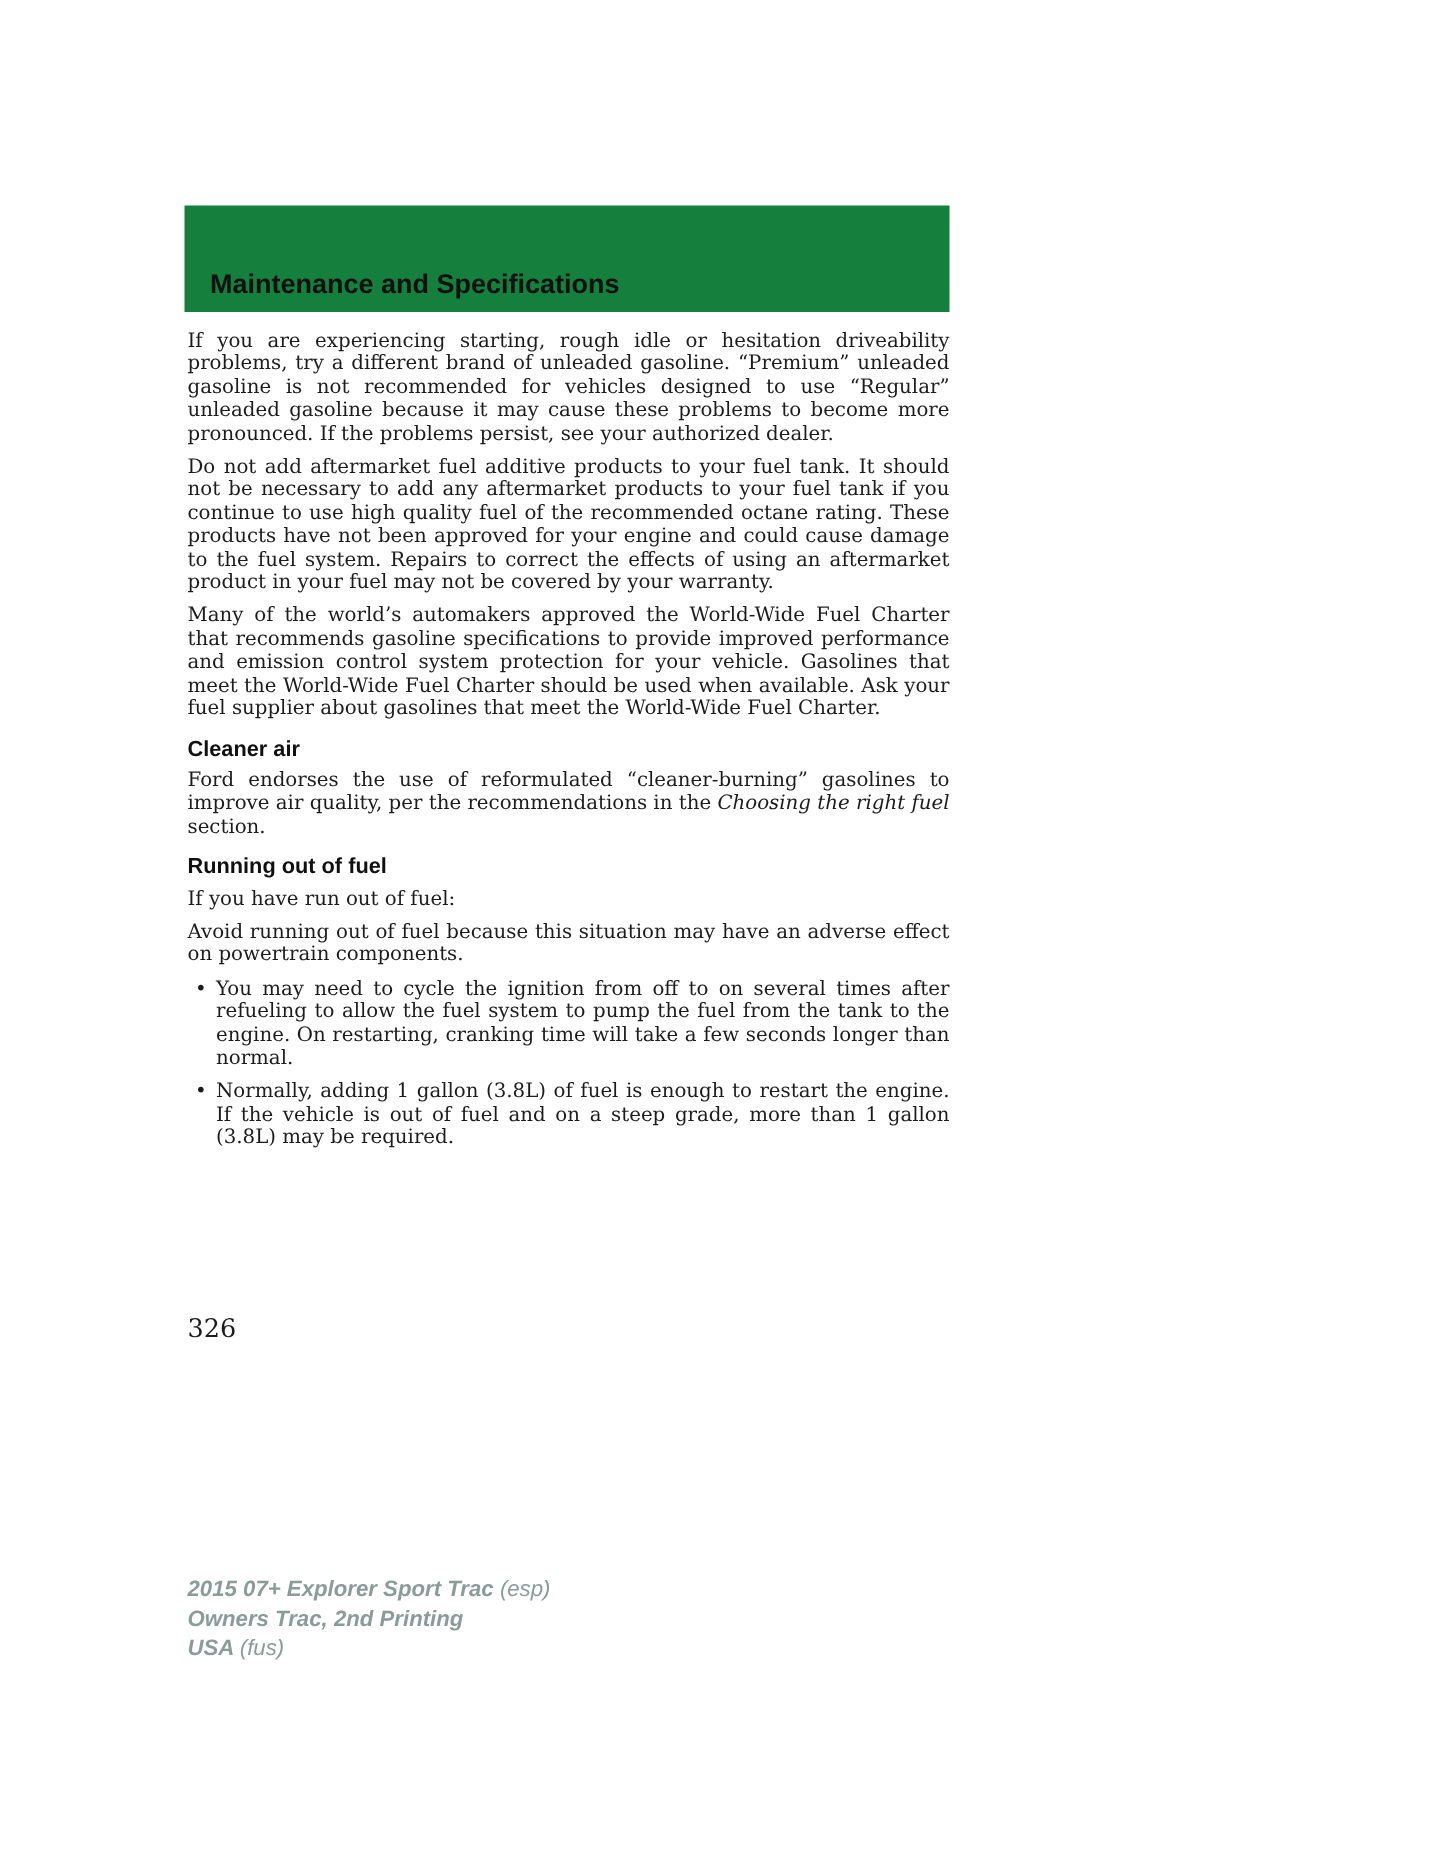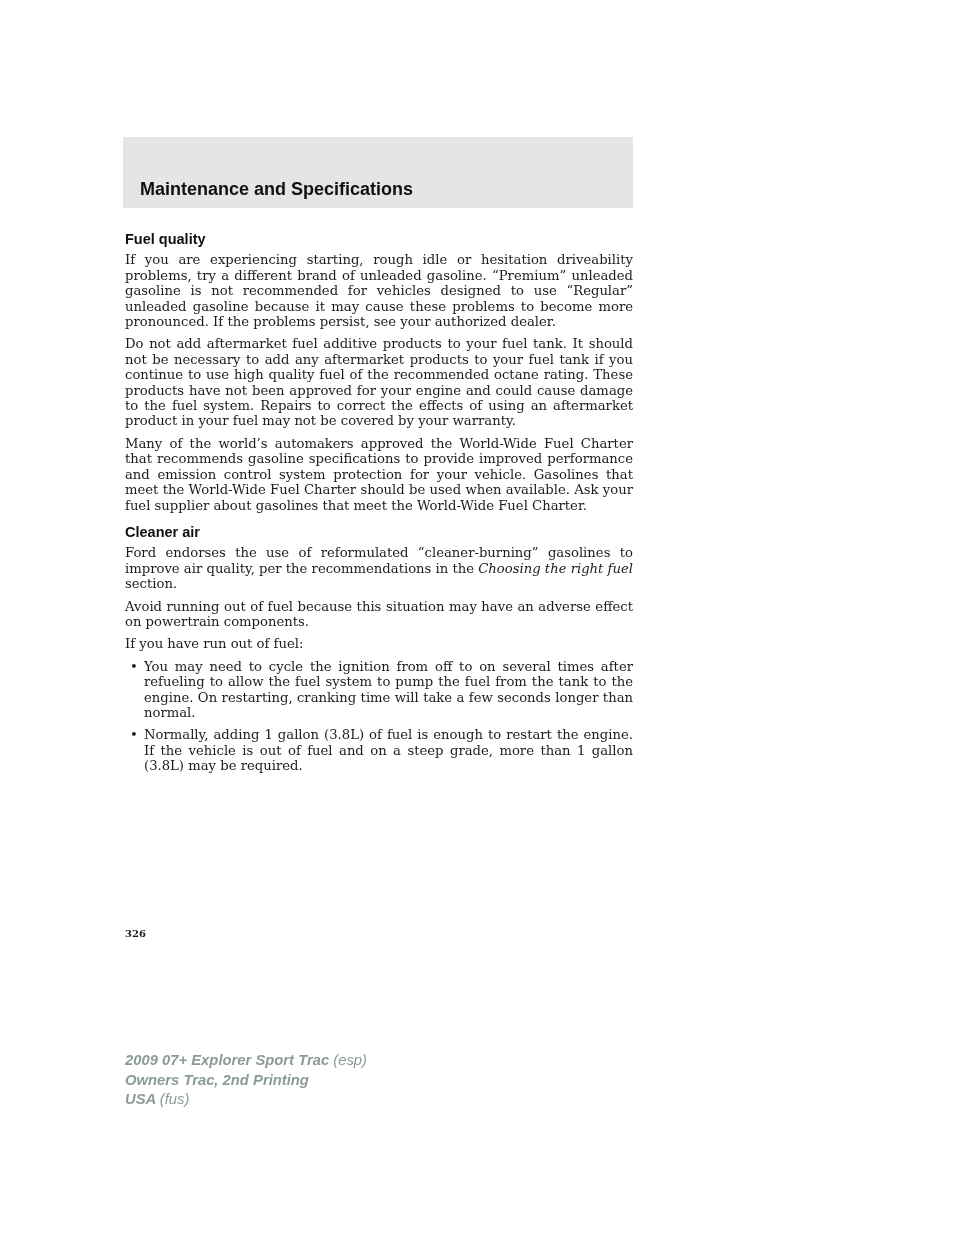--- a/index.html
+++ b/index.html
@@ -8,21 +8,21 @@
     background: #ffffff;
     font-family: "DejaVu Serif", serif;
     position: relative;
     overflow: hidden;
   }
   .page { position: absolute; inset: 0; width: 960px; height: 1242px; }
 
   .header-bar {
     position: absolute; left: 123px; top: 137px;
     width: 510px; height: 71px;
-    background: #e5e5e5;
+    background: #15803d;
     display: flex; align-items: flex-end;
     padding: 0 0 8px 17px;
     box-sizing: border-box;
   }
   .header-title {
     font-family: "Liberation Sans", sans-serif;
     font-weight: bold;
     font-size: 18px;
     color: #101010;
   }
@@ -45,22 +45,22 @@
     text-align: left;
   }
   .italic-ref { font-style: italic; }
 
   .bullet-list { margin: 0; padding: 0; }
   .bullet-item { display: flex; margin: 0 0 7px 0; }
   .bullet-marker { flex: none; width: 14px; padding-left: 5px; box-sizing: content-box; }
   .bullet-text { flex: 1; text-align: justify; }
 
   .page-number {
-    position: absolute; left: 125px; top: 928px;
-    font-size: 10px; color: #1c1c1c; font-weight: bold;
+    position: absolute; left: 125px; top: 876px;
+    font-size: 17px; color: #1c1c1c;
   }
 
   .footer {
     position: absolute; left: 125px; top: 1051px;
     font-family: "Liberation Sans", sans-serif;
     font-style: italic;
     font-weight: bold;
     font-size: 14.8px;
     line-height: 19.5px;
     color: #8a9b98;
@@ -80,46 +80,46 @@
 
 <div class="page">
 
   <div class="header-bar">
     <span class="header-title">Maintenance and Specifications</span>
   </div>
 
   <div class="content">
 
 
-    <h2>Fuel quality</h2>
     <p>If you are experiencing starting, rough idle or hesitation driveability problems, try a different brand of unleaded gasoline. “Premium” unleaded gasoline is not recommended for vehicles designed to use “Regular” unleaded gasoline because it may cause these problems to become more pronounced. If the problems persist, see your authorized dealer.</p>
     <p>Do not add aftermarket fuel additive products to your fuel tank. It should not be necessary to add any aftermarket products to your fuel tank if you continue to use high quality fuel of the recommended octane rating. These products have not been approved for your engine and could cause damage to the fuel system. Repairs to correct the effects of using an aftermarket product in your fuel may not be covered by your warranty.</p>
     <p>Many of the world’s automakers approved the World-Wide Fuel Charter that recommends gasoline specifications to provide improved performance and emission control system protection for your vehicle. Gasolines that meet the World-Wide Fuel Charter should be used when available. Ask your fuel supplier about gasolines that meet the World-Wide Fuel Charter.</p>
 
     <h2>Cleaner air</h2>
     <p><span>Ford endorses the use of reformulated “cleaner-burning” gasolines to improve air quality, per the recommendations in the </span><span class="italic-ref">Choosing the right fuel</span><span> section.</span></p>
 
+    <h2>Running out of fuel</h2>
+    <p>If you have run out of fuel:</p>
     <p>Avoid running out of fuel because this situation may have an adverse effect on powertrain components.</p>
-    <p>If you have run out of fuel:</p>
 
     <div class="bullet-list">
       <div class="bullet-item">
         <span class="bullet-marker">•</span>
         <span class="bullet-text">You may need to cycle the ignition from off to on several times after refueling to allow the fuel system to pump the fuel from the tank to the engine. On restarting, cranking time will take a few seconds longer than normal.</span>
       </div>
       <div class="bullet-item">
         <span class="bullet-marker">•</span>
         <span class="bullet-text">Normally, adding 1 gallon (3.8L) of fuel is enough to restart the engine. If the vehicle is out of fuel and on a steep grade, more than 1 gallon (3.8L) may be required.</span>
       </div>
     </div>
 
   </div>
 
   <div class="page-number">326</div>
 
   <div class="footer">
-    <div><span>2009 07+ Explorer Sport Trac</span> <span class="light">(esp)</span></div>
+    <div><span>2015 07+ Explorer Sport Trac</span> <span class="light">(esp)</span></div>
     <div><span>Owners Trac, 2nd Printing</span></div>
     <div><span>USA</span> <span class="light">(fus)</span></div>
   </div>
 
 
 </div>
 
 </body></html>

